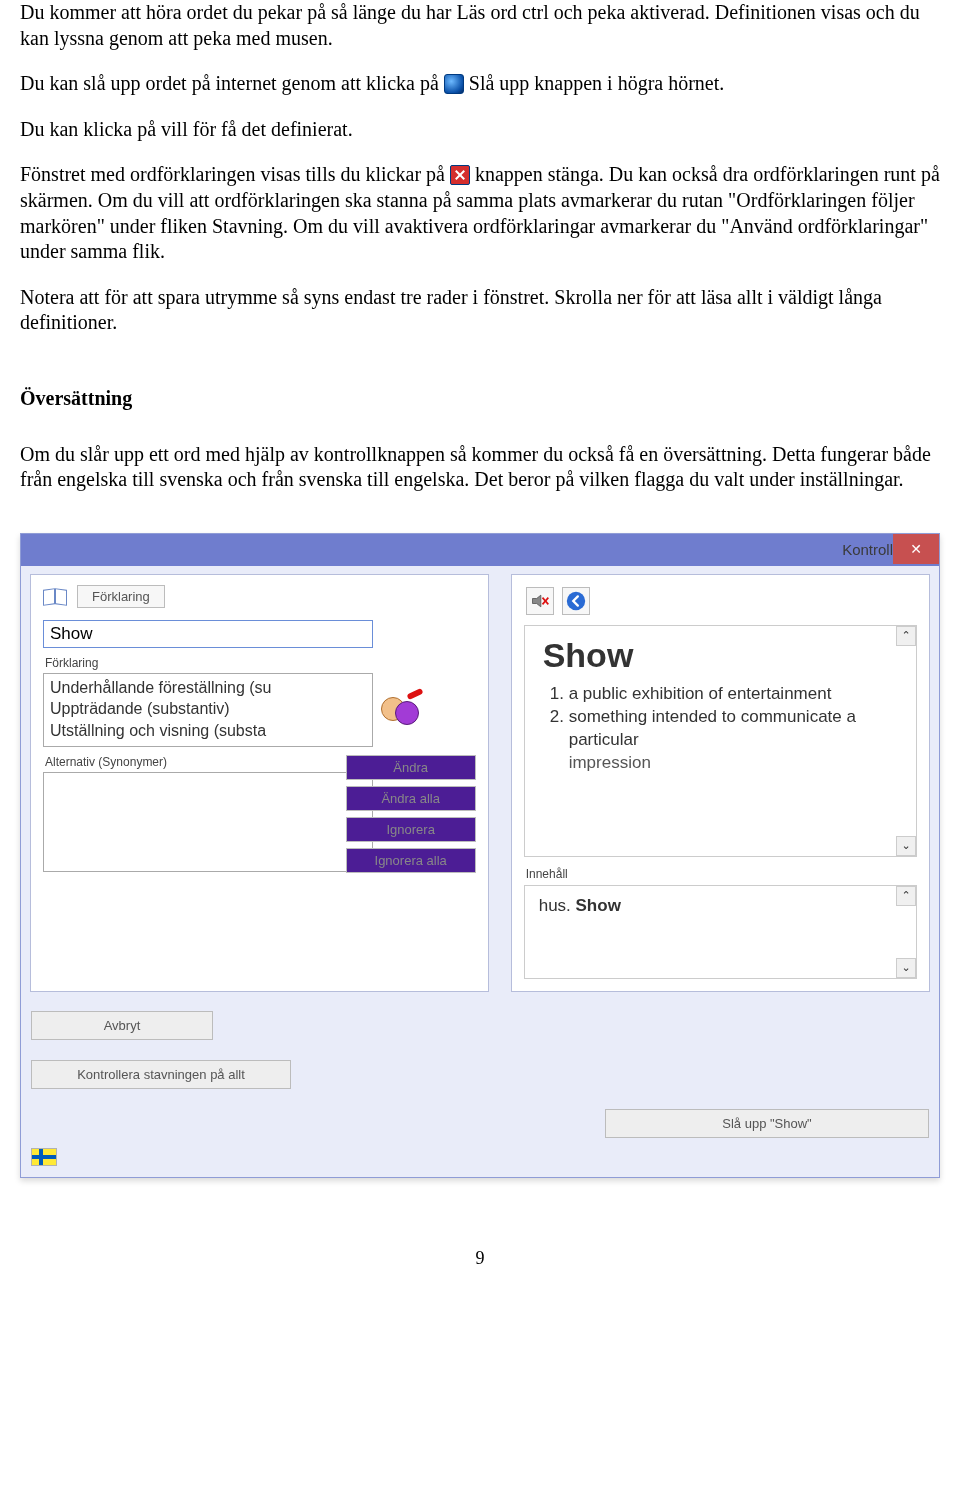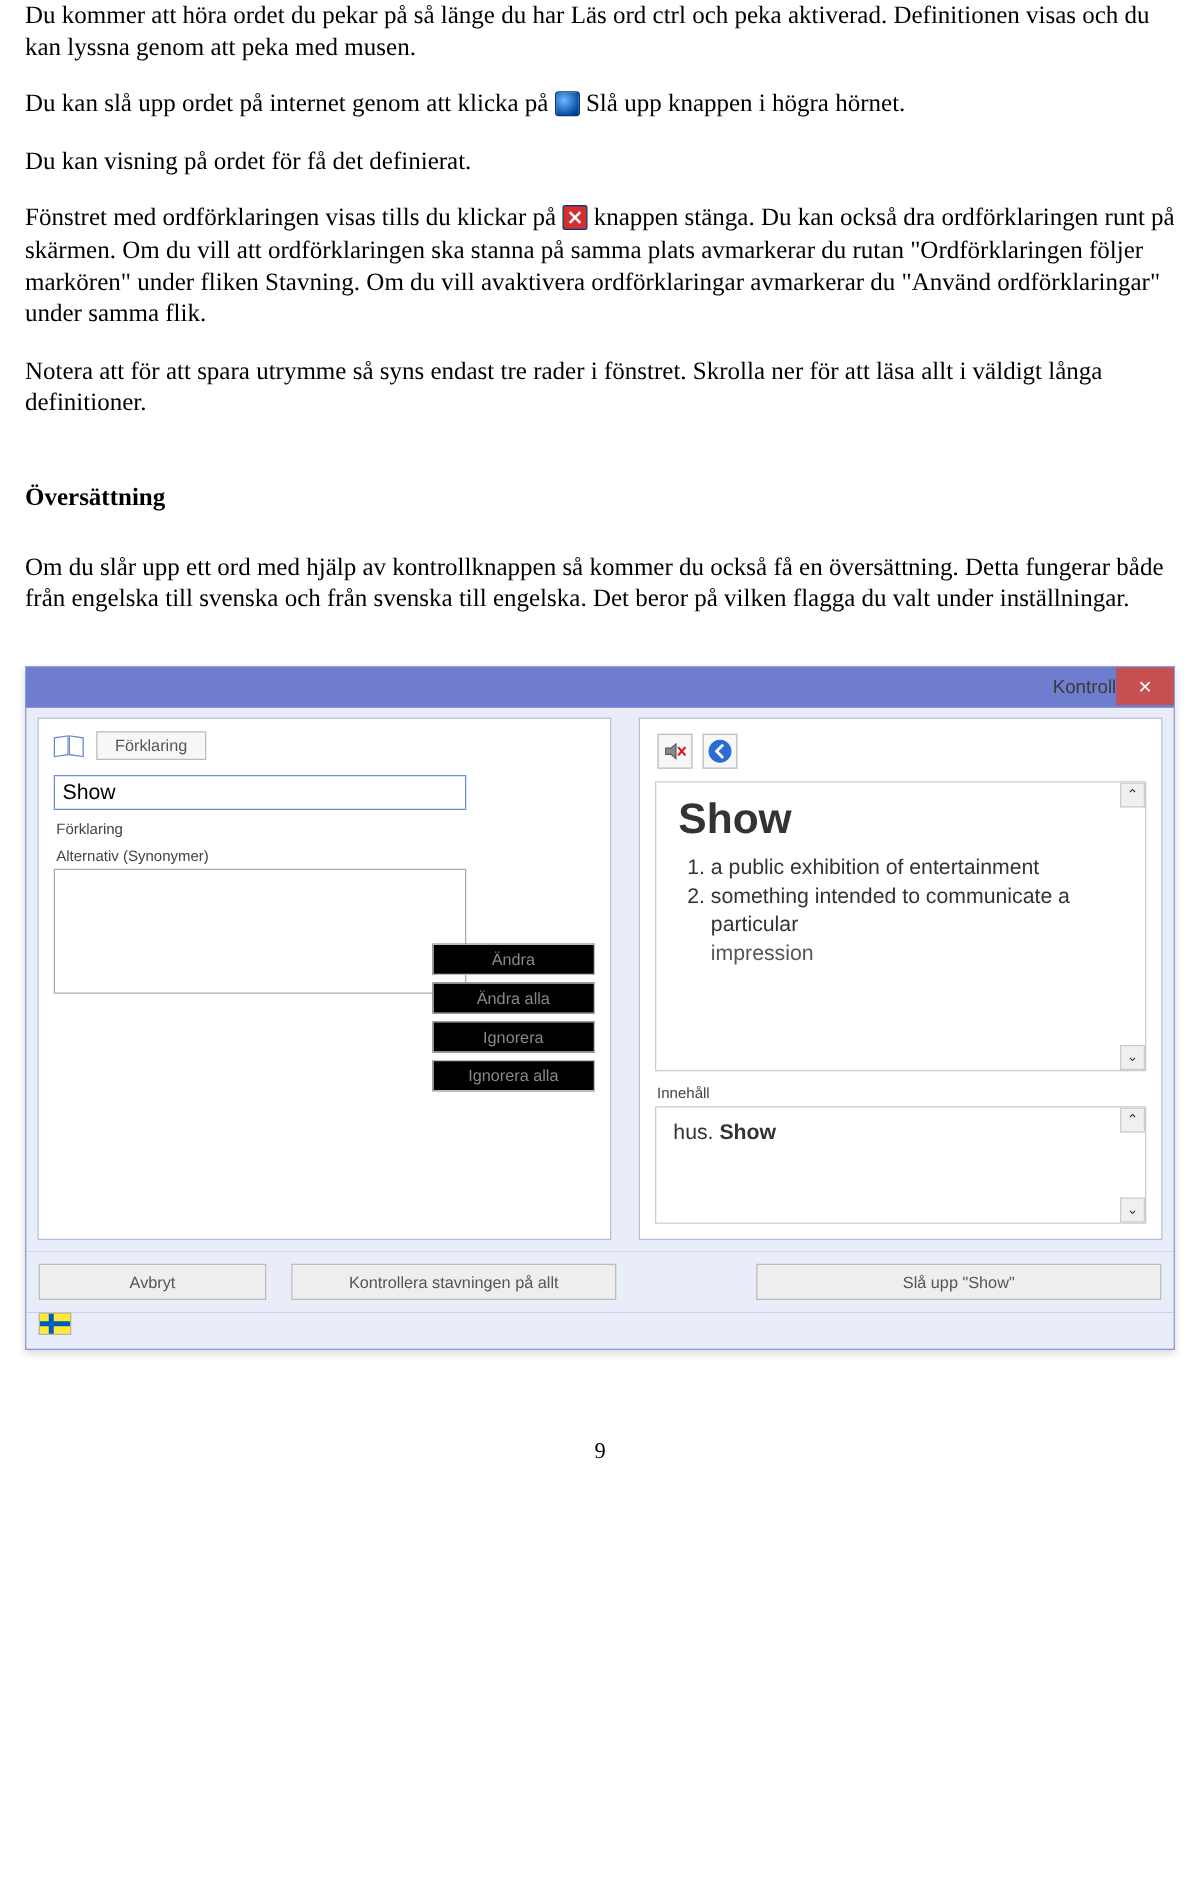--- a/index.html
+++ b/index.html
@@ -124,21 +124,21 @@
     position: absolute;
     right: 12px;
     top: 180px;
     display: flex;
     flex-direction: column;
     gap: 6px;
   }
   .gray-btn {
     width: 128px;
     border: 1px solid #bcbcbc;
-    background: #000000;
+    background: #4c1d95;
     color: #888;
     padding: 4px 0;
     font-size: 13px;
     text-align: center;
     cursor: pointer;
   }
 
   .right .top-icons {
     display: flex;
     gap: 8px;
@@ -181,20 +181,21 @@
     position: relative;
     font-size: 17px;
   }
 
   .bottom-bar {
     background: #e9ecf9;
     padding: 10px;
     display: flex;
     gap: 20px;
     align-items: flex-start;
+    flex-direction: column;
   }
   .bottom-bar .big-btn {
     border: 1px solid #bcbcbc;
     background: #eee;
     color: #555;
     padding: 6px 0;
     font-size: 13px;
     text-align: center;
     cursor: pointer;
   }
@@ -235,21 +236,21 @@
 <body>
 
 <p>Du kommer att höra ordet du pekar på så länge du har Läs ord ctrl och peka aktiverad. Definitionen visas och du kan lyssna genom att peka med musen.</p>
 
 <p>
   <span>Du kan slå upp ordet på internet genom att klicka på </span>
   <span class="inline-icon globe"></span>
   <span>Slå upp knappen i högra hörnet.</span>
 </p>
 
-<p>Du kan visning på ordet för få det definierat.</p>
+<p>Du kan klicka på vill för få det definierat.</p>
 
 <p>
   <span>Fönstret med ordförklaringen visas tills du klickar på </span>
   <span class="inline-icon close-x"></span>
   <span>knappen stänga. Du kan också dra ordförklaringen runt på skärmen. Om du vill att ordförklaringen ska stanna på samma plats avmarkerar du rutan "Ordförklaringen följer markören" under fliken Stavning. Om du vill avaktivera ordförklaringar avmarkerar du "Använd ordförklaringar" under samma flik.</span>
 </p>
 
 <p>Notera att för att spara utrymme så syns endast tre rader i fönstret. Skrolla ner för att läsa allt i väldigt långa definitioner.</p>
 
 <p class="heading">Översättning</p>
@@ -266,20 +267,30 @@
 
     <div class="panel left">
       <div class="tool-row">
         <span class="book-ic"></span>
         <div class="tab-btn">Förklaring</div>
       </div>
 
       <input class="text-field" value="Show" style="">
 
       <div class="field-label">Förklaring</div>
+      <div style="display:flex;align-items:center;">
+        <div class="multiline">Underhållande föreställning (su
+Uppträdande (substantiv)
+Utställning och visning (substa</div>
+        <span class="masks">
+          <span class="m m1"></span>
+            <span class="m m2"></span>
+            <span class="rib"></span>
+        </span>
+      </div>
 
       <div class="field-label">Alternativ (Synonymer)</div>
       <div class="syn-box"></div>
 
       <div class="btn-col">
         <div class="gray-btn">Ändra</div>
         <div class="gray-btn">Ändra alla</div>
         <div class="gray-btn">Ignorera</div>
         <div class="gray-btn">Ignorera alla</div>
       </div>

